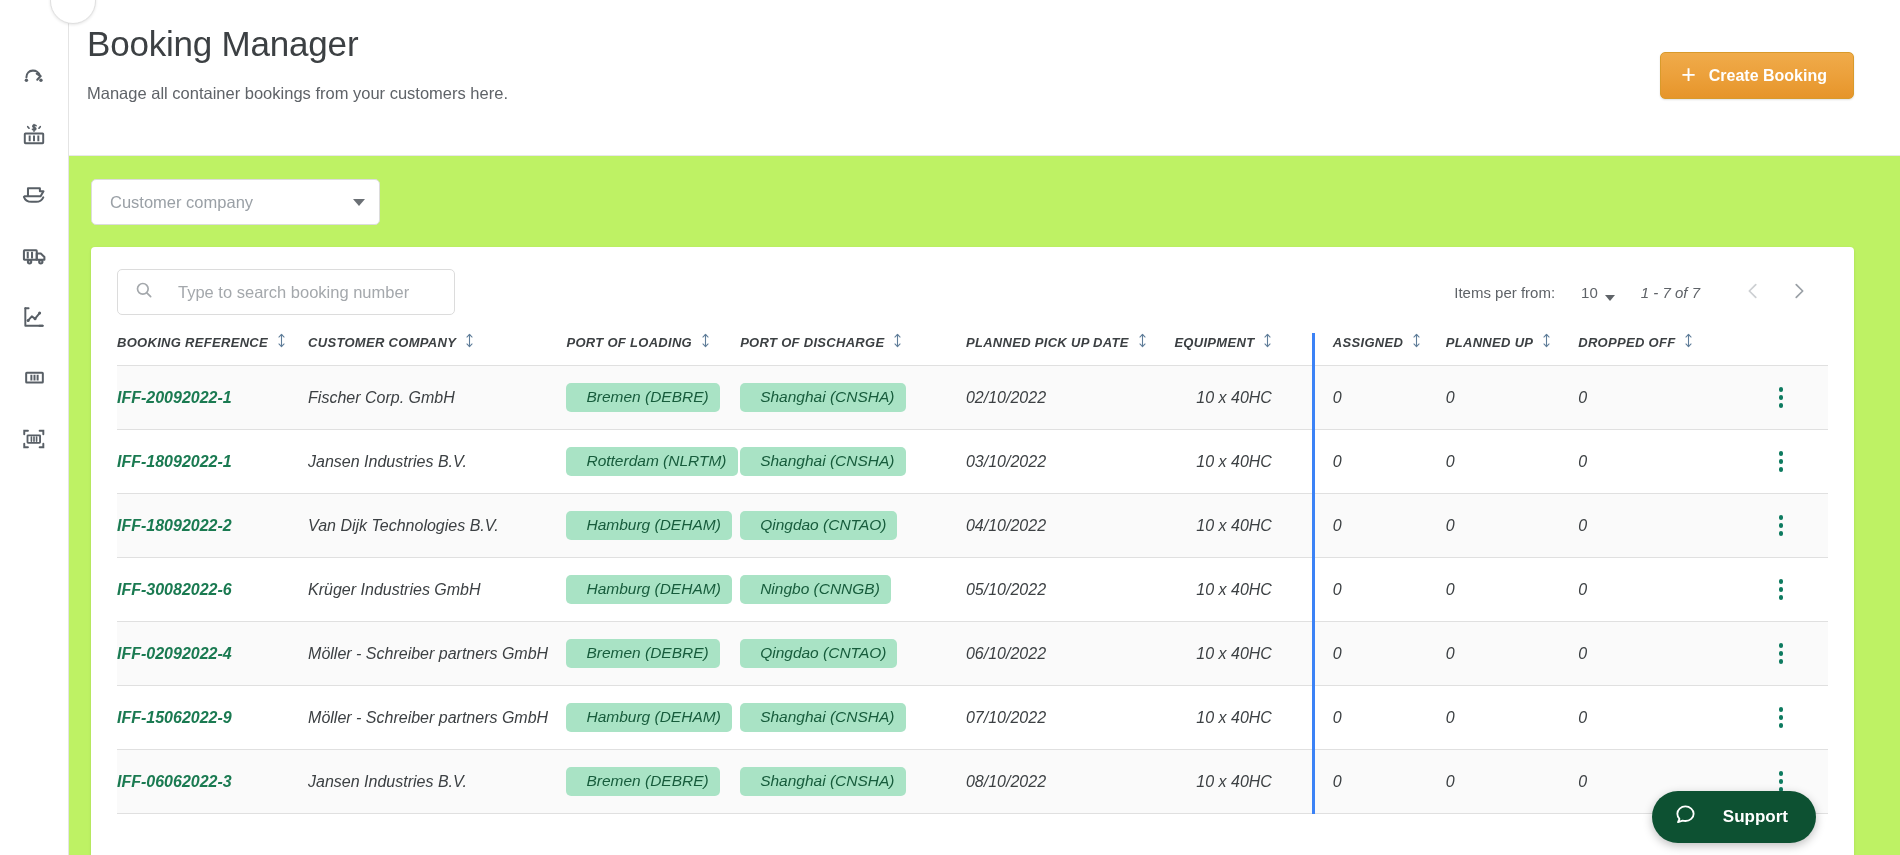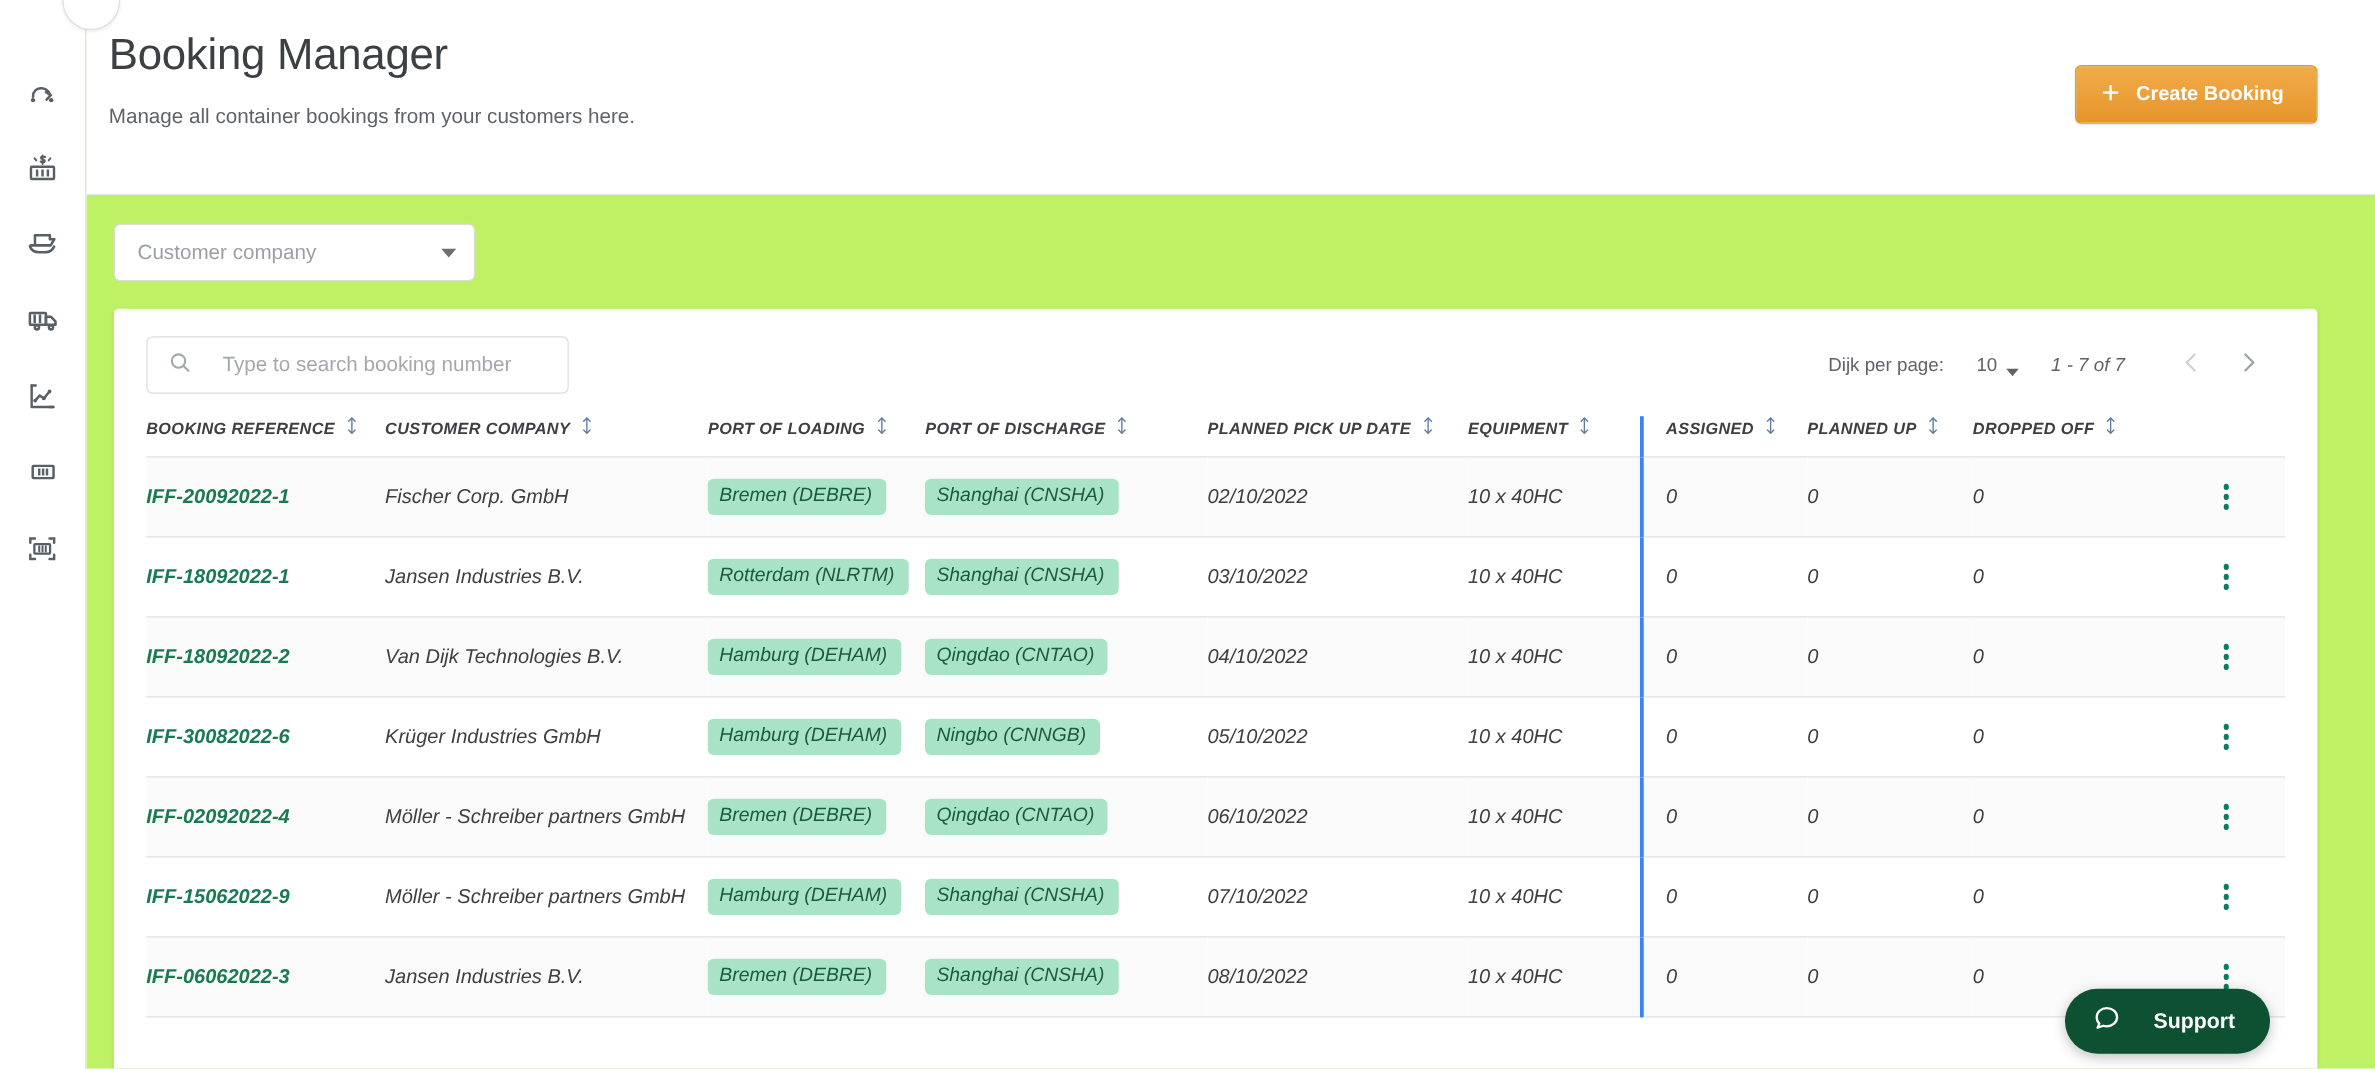--- a/index.html
+++ b/index.html
@@ -262,21 +262,21 @@
 
   tbody tr.odd td { background: #fafafa; }
   tbody tr.even td { background: #ffffff; }
 
   
   .c-ref   { width: 176px; }
   .c-cust  { width: 238px; }
   .c-pol   { width: 160px; }
   .c-pod   { width: 208px; }
   .c-date  { width: 192px; }
-  .c-equip { width: 128px; padding-right: 18px !important; text-align: left; }
+  .c-equip { width: 128px; padding-right: 18px !important; text-align: center; }
   .c-asg   { width: 122px; padding-left: 18px !important; }
   .c-pick  { width: 122px; }
   .c-drop  { width: 160px; }
   .c-menu  { width: 70px; }
 
   .divider-cell { border-left: 3px solid #3b82f6; }
 
   .booking-link {
     color: #1a7a51;
     font-weight: 700;
@@ -284,21 +284,21 @@
     text-decoration: none;
     cursor: pointer;
   }
 
   .port-badge {
     display: inline-block;
     background: #a9e3c5;
     color: #175c3c;
     font-size: 15.5px;
     border-radius: 5px;
-    padding: 6px 11px 7px 9px;
+    padding: 6px 11px 7px 20px;
     line-height: 1;
     white-space: nowrap;
   }
 
   .kebab {
     display: flex;
     flex-direction: column;
     align-items: center;
     gap: 3.5px;
     cursor: pointer;
@@ -444,21 +444,21 @@
           <span>
             <svg width="20" height="20" viewBox="0 0 24 24" fill="none" stroke="#a4a8ac" stroke-width="2" stroke-linecap="round">
               <circle cx="10.6" cy="10.6" r="6.4"></circle>
               <path d="M15.4 15.4L20 20"></path>
             </svg>
           </span>
           <input type="text" placeholder="Type to search booking number" style="">
         </div>
 
         <div class="paginator">
-          <span class="pg-label">Dijk per page:</span>
+          <span class="pg-label">Items per from:</span>
 
           <span class="pg-size">
             <span>10</span>
             <span class="caret-sm"></span>
           </span>
 
           <span class="pg-range">1 - 7 of 7</span>
 
           <span class="pg-btn disabled">
             <span>

